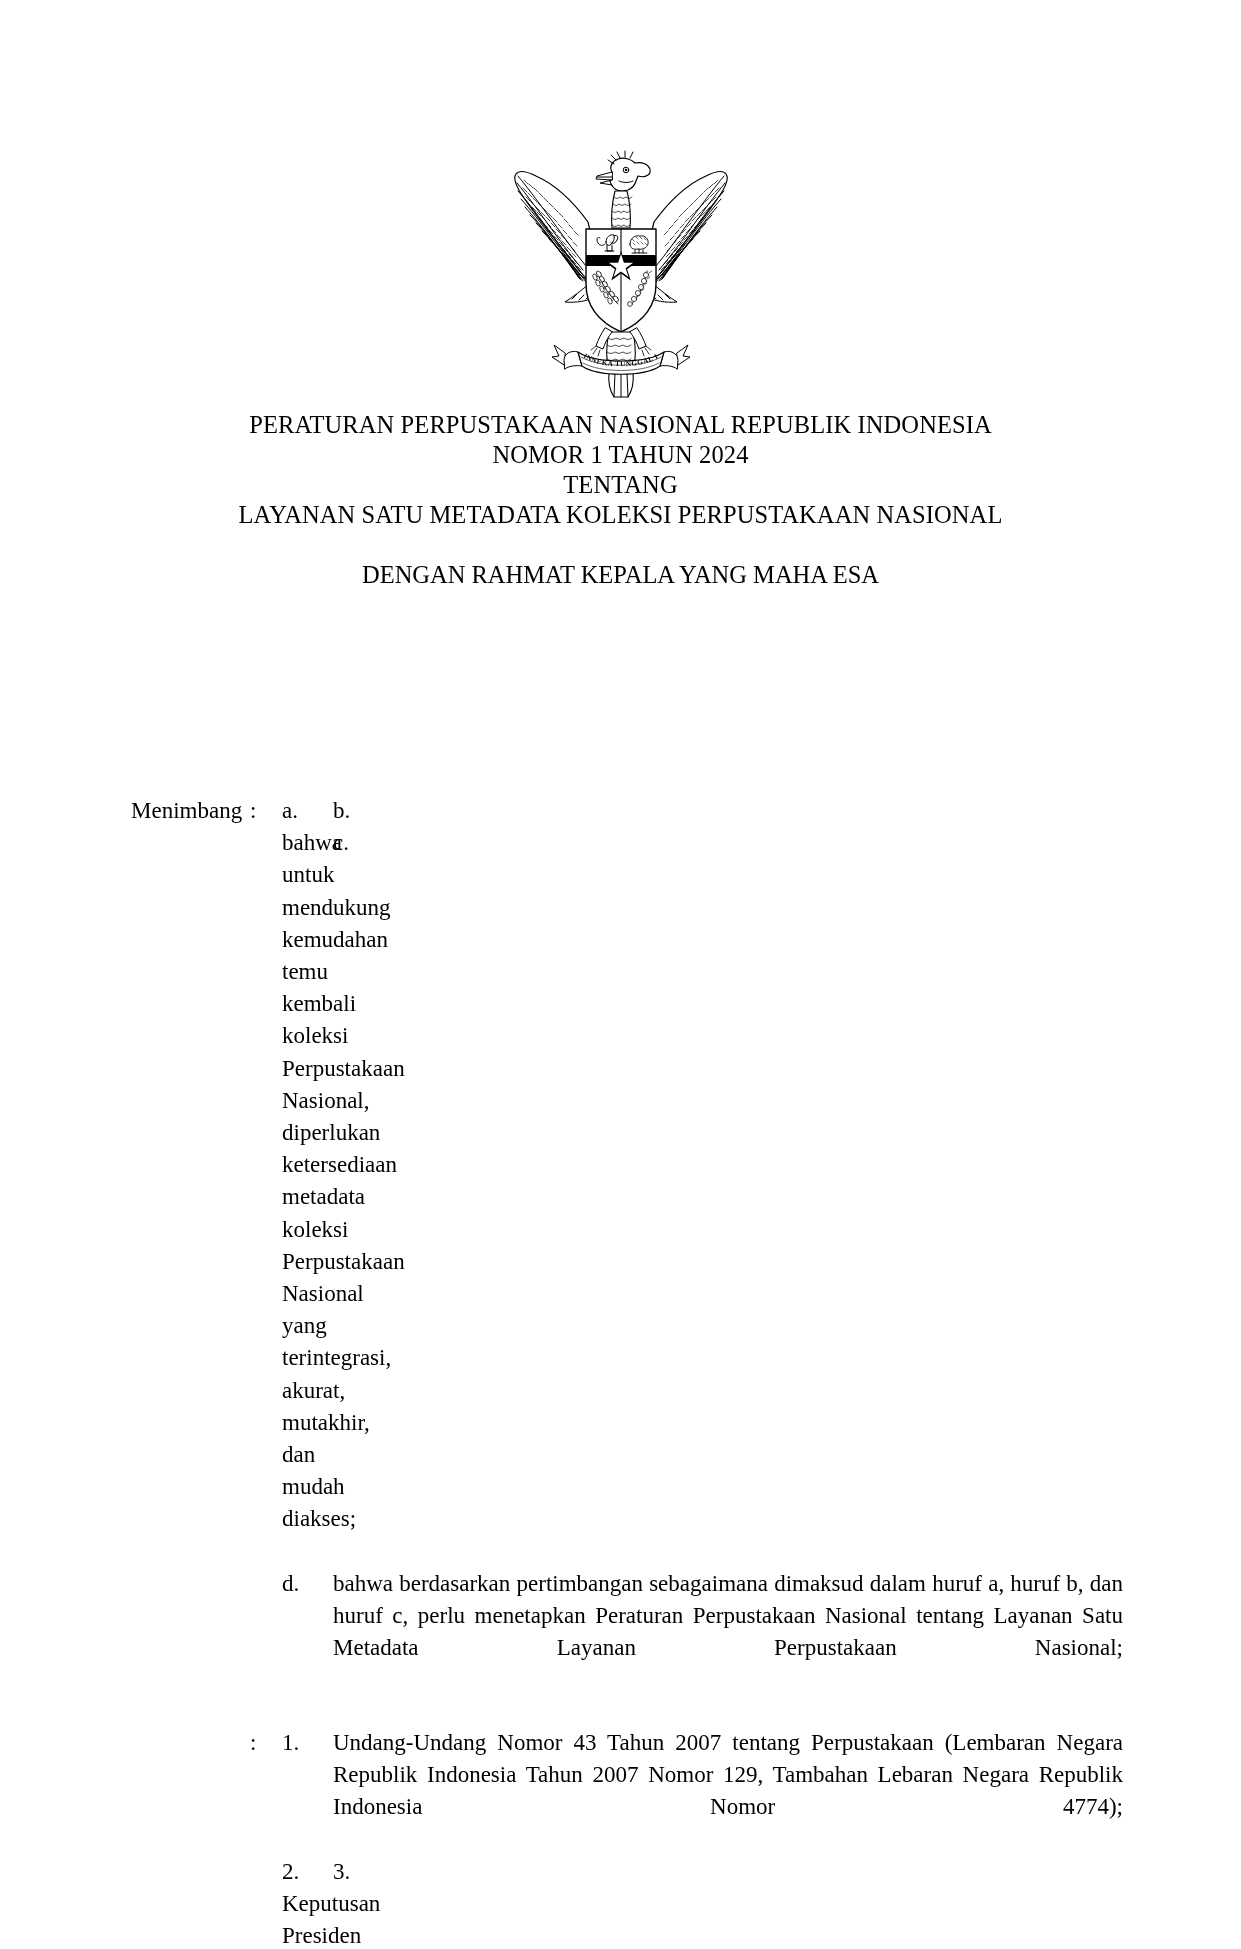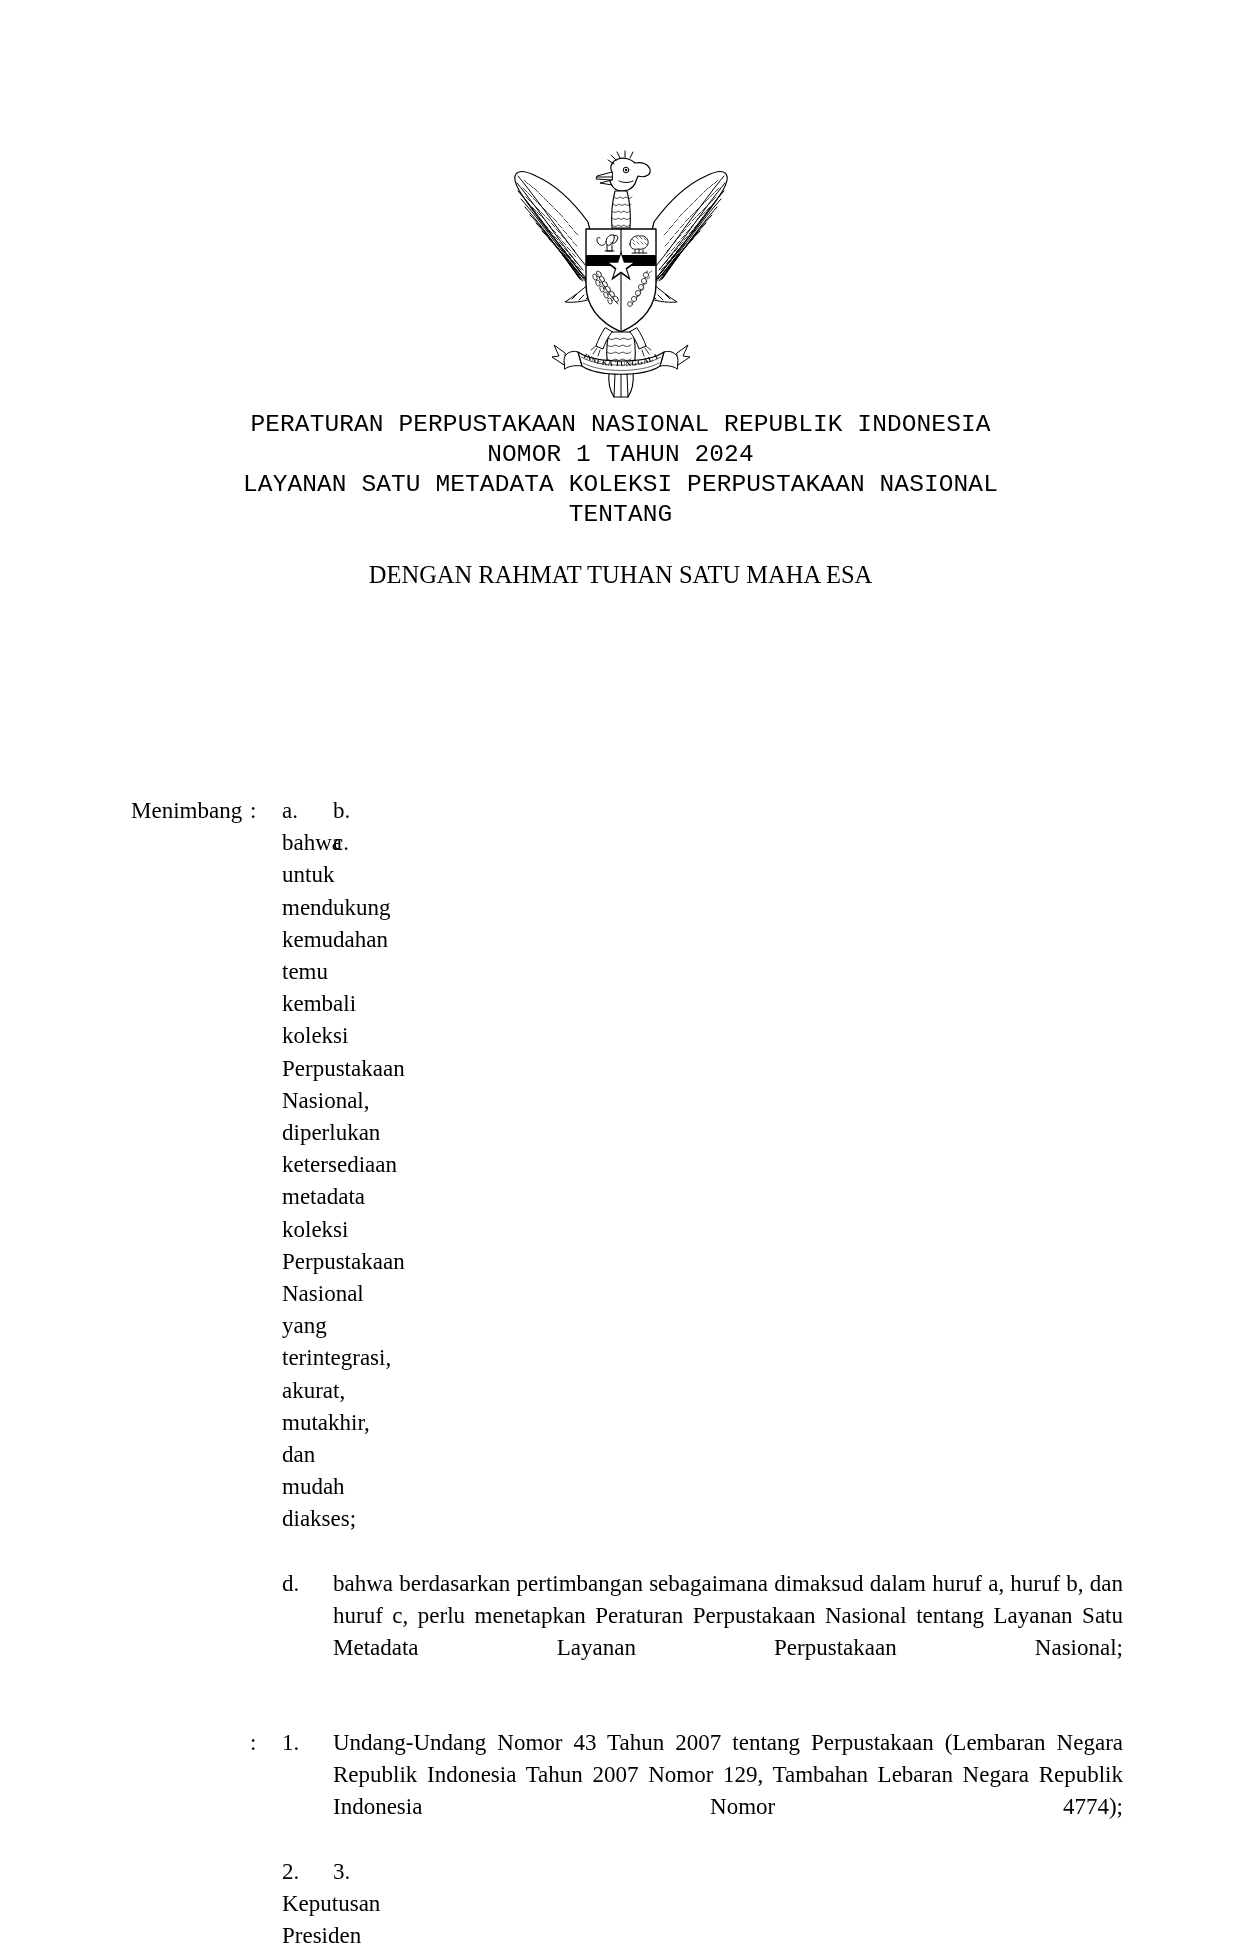--- a/index.html
+++ b/index.html
@@ -43,21 +43,20 @@
     left: 118px;
     right: 118px;
     top: 410px;
     text-align: center;
   }
   .title-line {
     font-size: 24.5px;
     line-height: 30px;
     letter-spacing: 0.1px;
     white-space: nowrap;
-    font-family: Liberation Mono, monospace;
   }
   .spacer-line {
     height: 30px;
   }
   .subtitle-line {
     font-size: 24.5px;
     line-height: 30px;
     white-space: nowrap;
   }
 
@@ -432,24 +431,24 @@
         <text font-family="'Liberation Serif', serif" font-size="7.2" font-weight="bold" letter-spacing="0.5" fill="#000000" stroke="none">
           <textPath href="#motto-arc" startOffset="50%" text-anchor="middle">BHINNEKA TUNGGAL IKA</textPath>
         </text>
       </g>
     </svg>
   </div>
 
   <div class="title-block">
     <div class="title-line">PERATURAN PERPUSTAKAAN NASIONAL REPUBLIK INDONESIA</div>
     <div class="title-line">NOMOR 1 TAHUN 2024</div>
+    <div class="title-line">TENTANG</div>
     <div class="title-line">LAYANAN SATU METADATA KOLEKSI PERPUSTAKAAN NASIONAL</div>
-    <div class="title-line">TENTANG</div>
     <div class="spacer-line"></div>
-    <div class="subtitle-line">DENGAN RAHMAT TUHAN SATU MAHA ESA</div>
+    <div class="subtitle-line">DENGAN RAHMAT KEPALA YANG MAHA ESA</div>
     <div class="spacer-line"></div>
   </div>
 
   <div class="body-block">
 
     <div class="section">
       <div class="sec-label">Menimbang</div>
       <div class="sec-colon">:</div>
       <div class="sec-items">
         <div class="item-marker">a.</div>

